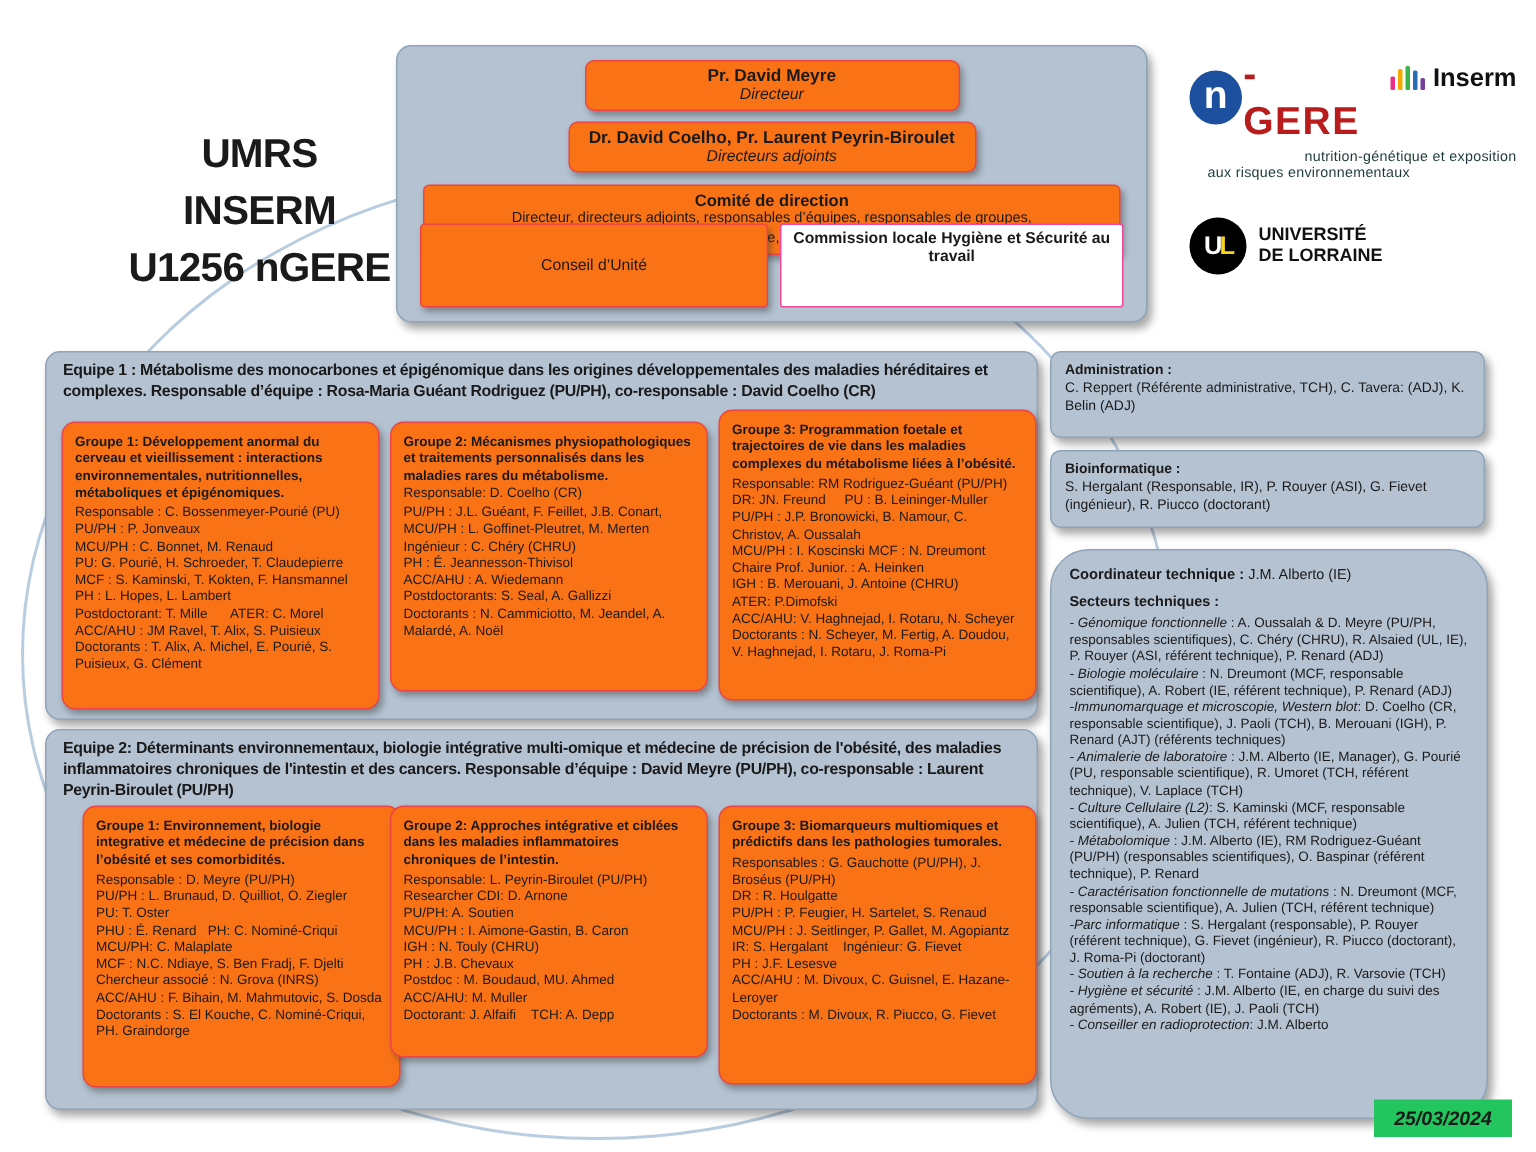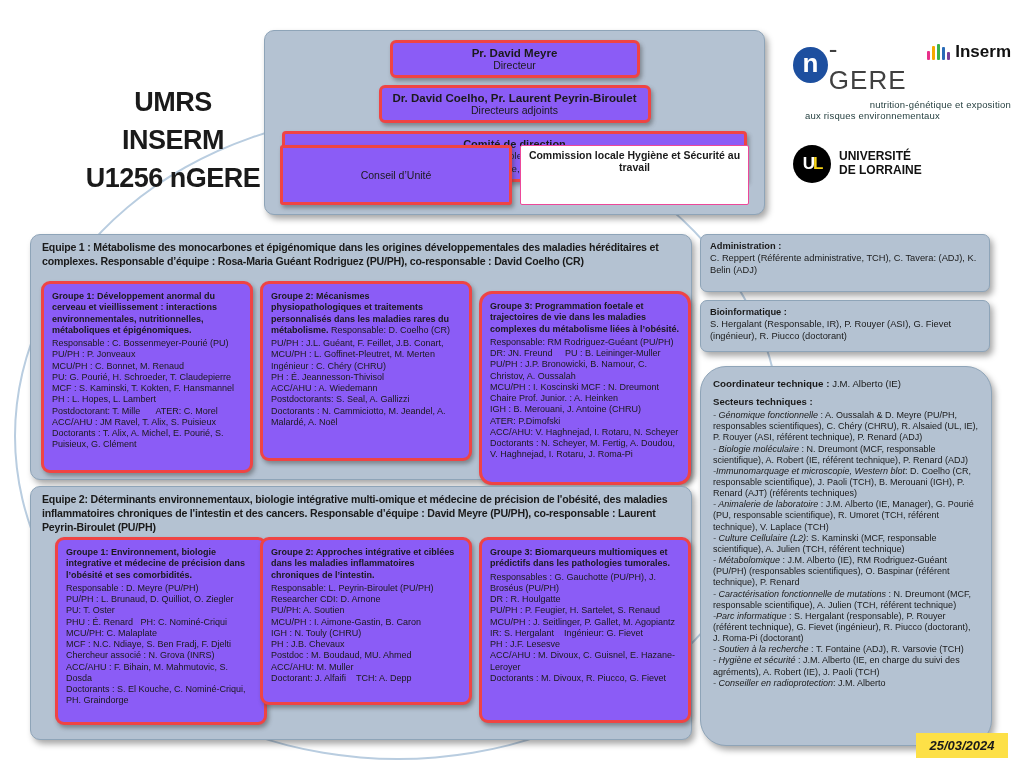--- a/index.html
+++ b/index.html
@@ -5,48 +5,48 @@
   * { margin:0; padding:0; box-sizing:border-box; }
   html,body { width:1024px; height:768px; background:#fff; font-family:"Liberation Sans", sans-serif; color:#1a1a1a; }
   #stage { position:relative; width:1024px; height:768px; overflow:hidden; background:#fff; }
 
   .ellipse { position:absolute; left:14px; top:112px; width:768px; height:648px;
     border:2px solid #b9cde0; border-radius:50%; z-index:0; }
 
   .panel { position:absolute; background:#b4c2d2; border:1px solid #8ea4b8; border-radius:10px;
     box-shadow:3px 4px 6px rgba(0,0,0,0.35); z-index:2; }
 
-  .whitebox { background:#8b5cf6; border:3px solid #ef4444; border-radius:6px;
+  .whitebox { background:#f97316; border:1px solid #ef4444; border-radius:6px;
     box-shadow:2px 3px 4px rgba(60,60,60,0.45); }
 
   
   .unit-title { position:absolute; left:82px; top:84px; width:182px; text-align:center;
     font-size:27px; font-weight:bold; line-height:1.4; letter-spacing:-0.5px; z-index:2; }
 
   
   .header-panel { left:264px; top:30px; width:501px; height:185px; padding-top:9px; }
   .dir-box { width:250px; margin:0 auto; text-align:center; padding:4px 2px; }
   .dir-name { font-weight:bold; font-size:11.5px; }
-  .dir-role { font-size:10.5px; }
+  .dir-role { font-size:10.5px;font-style:italic; }
   .deputy-box { width:272px; margin:7px auto 0; text-align:center; padding:4px 2px; }
   .comite-box { margin:8px 17px 0; text-align:center; padding:4px 6px; border-radius:4px; }
   .comite-title { font-weight:bold; font-size:11px; }
   .comite-line { font-size:9.7px; line-height:1.3; }
   .bottom-row { position:absolute; left:15px; right:15px; bottom:9px; display:flex; gap:8px; }
   .conseil-box { flex:0 0 232px; text-align:center; font-weight:normal; font-size:10.5px; padding:21px 2px; border-radius:3px; }
   .commission-box { flex:1; text-align:center; font-weight:bold; font-size:10.5px; padding:3px 2px;
     background:#fff; border:1px solid #ec4899; border-radius:2px; }
 
   
   .logos { position:absolute; left:793px; top:34px; width:218px; z-index:2; }
   .logo-row1 { display:flex; align-items:flex-start; }
   .ngere-mark { display:flex; align-items:center; }
   .ngere-circle { width:36px; height:36px; border-radius:50%; background:#1d4f9f; color:#fff;
     font-weight:bold; font-size:26px; text-align:center; line-height:33px; }
-  .ngere-text { color:#404040; font-weight:normal; font-size:26px; letter-spacing:1px; margin-left:1px; }
+  .ngere-text { color:#b91c1c; font-weight:bold; font-size:26px; letter-spacing:1px; margin-left:1px; }
   .inserm-mark { display:flex; align-items:center; margin-left:14px; margin-top:8px; }
   .inserm-bars { display:flex; align-items:flex-end; gap:2px; height:16px; margin-right:5px; }
   .inserm-bars i { display:block; width:3px; border-radius:1px; }
   .inserm-text { font-weight:bold; font-size:17px; color:#111; border-bottom:0; }
   .ngere-sub1 { margin-top:3px; text-align:right; font-size:9.5px; color:#1f3a3a; letter-spacing:0.2px; }
   .ngere-sub2 { text-align:left; margin-left:12px; font-size:9.5px; color:#1f3a3a; letter-spacing:0.2px; }
   .ul-row { display:flex; align-items:center; margin-top:24px; }
   .ul-circle { width:38px; height:38px; border-radius:50%; background:#000; color:#fff; text-align:center;
     line-height:38px; font-weight:bold; font-size:17px; letter-spacing:-2px; }
   .ul-circle .ul-l { color:#f7d417; }
@@ -56,39 +56,39 @@
   .equipe-header { padding:6px 11px 0; font-weight:bold; font-size:10.6px; line-height:1.32; letter-spacing:-0.2px; }
   .group-box { position:absolute; width:212px; border-radius:9px; padding:7px 8px; overflow:hidden;
     font-size:9px; line-height:1.25; }
   .gb-head { margin-bottom:2px; }
   .gb-title { font-weight:bold; }
   .gb-line { margin:0; }
 
   .equipe1-panel { left:30px; top:234px; width:662px; height:246px; }
   .e1-g1 { left:10px; top:46px; height:192px; }
   .e1-g2 { left:229px; top:46px; height:180px; }
-  .e1-g3 { left:448px; top:56px; height:194px;border-radius:13px; }
+  .e1-g3 { left:448px; top:38px; height:194px; }
 
   .equipe2-panel { left:30px; top:486px; width:662px; height:254px; }
   .e2-g1 { left:24px; top:50px; height:188px; }
   .e2-g2 { left:229px; top:50px; height:168px; }
   .e2-g3 { left:448px; top:50px; height:186px; }
 
   
   .admin-panel { left:700px; top:234px; width:290px; height:58px; padding:5px 9px; font-size:9.3px; line-height:1.3; border-radius:7px; }
   .bioinfo-panel { left:700px; top:300px; width:290px; height:52px; padding:5px 9px; font-size:9.3px; line-height:1.3; border-radius:7px; }
   .side-title { font-weight:bold; }
   .coord-panel { left:700px; top:366px; width:292px; height:380px; padding:11px 12px; border-radius:26px;
     font-size:9px; line-height:1.24; overflow:hidden; }
   .coord-title { font-size:9.6px; margin-bottom:6px; }
   .coord-title b { font-size:9.8px; }
   .sectors-title { font-weight:bold; font-size:9.6px; margin-bottom:2px; }
   .coord-item { margin:0; }
 
-  .date-box { position:absolute; left:916px; top:733px; width:92px; height:25px; background:#fde047;
+  .date-box { position:absolute; left:916px; top:733px; width:92px; height:25px; background:#22c55e;
     text-align:center; line-height:25px; font-weight:bold; font-style:italic; font-size:13px; z-index:2; }
 </style>
 </head>
 <body>
 
 <div id="stage">
 
   <div class="ellipse"></div>
 
   <div class="unit-title">

